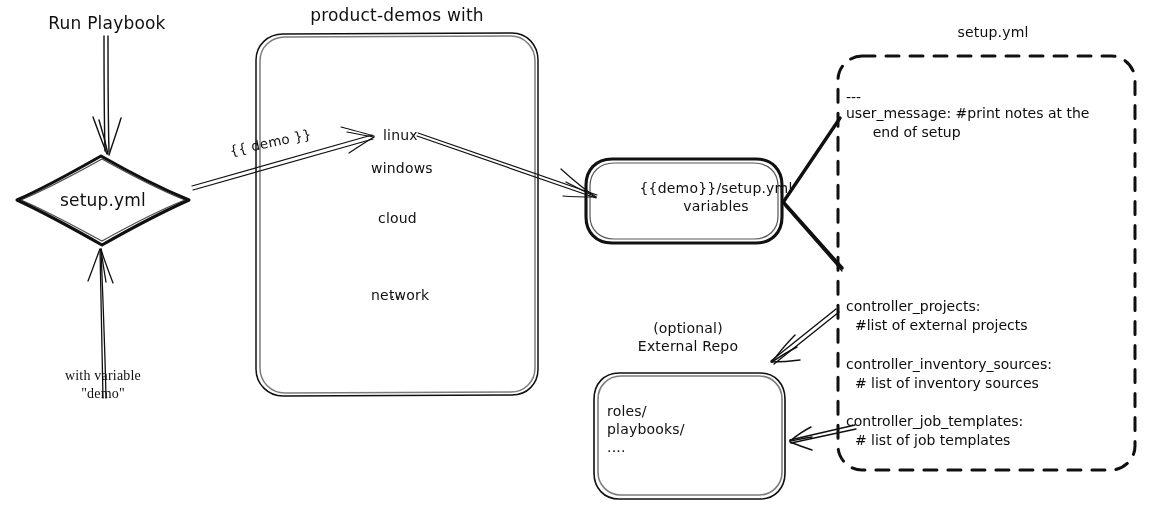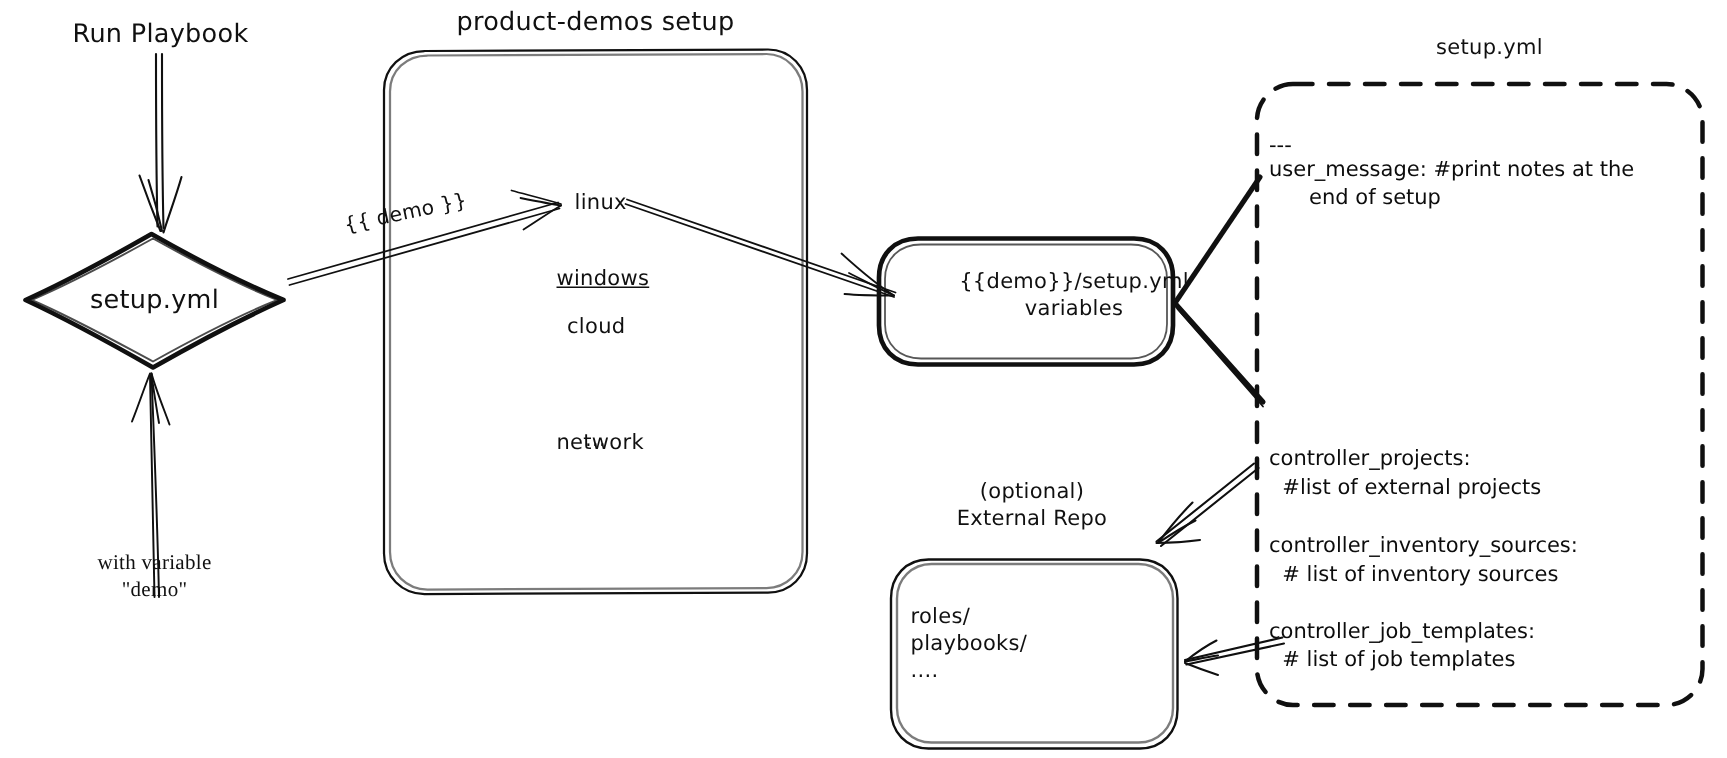--- a/index.html
+++ b/index.html
@@ -155,24 +155,24 @@
     </g>
   </svg>
 
   <div class="lbl ctr t15" style="left:107px; top:13px;">Run Playbook</div>
 
   <div class="lbl ctr t14" style="left:103px; top:367px;font-family:Liberation Serif, serif;">with variable
 "demo"</div>
 
   <div class="lbl ctr t15" style="left:103px; top:190px;">setup.yml</div>
 
-  <div class="lbl ctr t15" style="left:397px; top:5px;">product-demos setup</div>
+  <div class="lbl ctr t15" style="left:397px; top:5px;">product-demos with</div>
 
   <div class="lbl t14" style="left:383px; top:127px;">linux</div>
-  <div class="lbl t14" style="left:371px; top:178px;text-decoration:underline;">windows</div>
+  <div class="lbl t14" style="left:371px; top:160px;">windows</div>
   <div class="lbl t14" style="left:378px; top:210px;">cloud</div>
   <div class="lbl t14" style="left:371px; top:245px;margin-top:42px;">network</div>
   <div class="lbl t14" style="left:390px; top:285px;">...</div>
 
   <div class="lbl t13" style="left:228px; top:143px; transform:rotate(-12deg); transform-origin:left top;">{{ demo }}</div>
 
   <div class="lbl ctr t14" style="left:716px; top:180px; ">{{demo}}/setup.yml
 variables</div>
 
   <div class="lbl ctr t14" style="left:688px; top:320px;">(optional)

